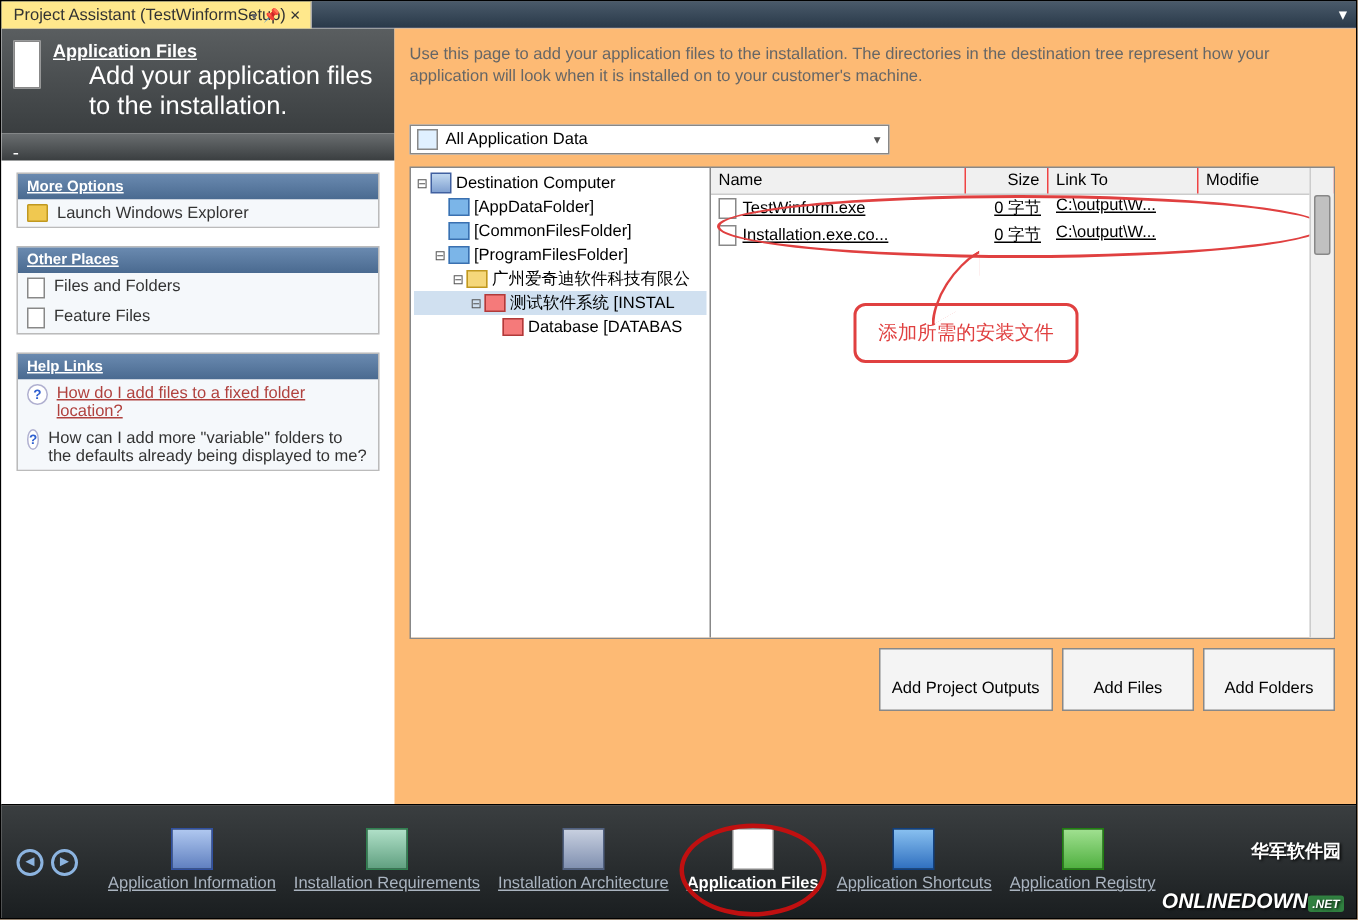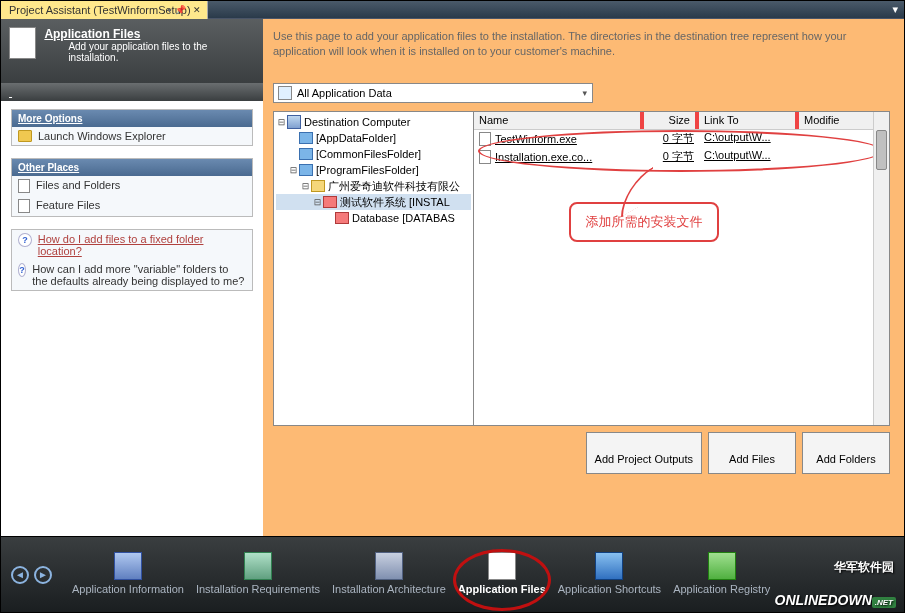--- a/index.html
+++ b/index.html
@@ -14,21 +14,21 @@
     .title-pin { position: absolute; right: 20px; font-size: 9px; }
     .title-x { position: absolute; right: 6px; font-size: 9px; }
     .title-bar-right { flex: 1; background: linear-gradient(#4a5a6a, #2a3a4a); display: flex; justify-content: flex-end; align-items: center; padding-right: 6px; gap: 6px; color: #fff; }
     
     .main-content { display: flex; flex: 1; background: #fff; }
     
     .left-col { width: 262px; background: #fff; display: flex; flex-direction: column; }
     .header-panel { background: linear-gradient(#5a5e60, #3a3e40); color: #fff; padding: 8px; display: flex; gap: 8px; min-height: 64px; }
     .header-icon { width: 28px; height: 32px; background: #fff; border: 1px solid #888; }
     .header-title { font-weight: bold; font-size: 12px; text-decoration: underline; }
-    .header-sub { font-size: 10px; margin-left: 24px; }
+    .header-sub { font-size: 17px; margin-left: 24px; }
     
     .sep-bar { background: linear-gradient(#6a6e70, #3a3e40); color: #fff; font-weight: bold; padding: 3px 8px; font-size: 11px; text-decoration: underline; }
     
     .side-box { background: #eef0f2; border: 1px solid #bbb; margin: 8px 10px 4px 10px; }
     .side-box-head { background: linear-gradient(#6a8ab0, #4a6a90); color: #fff; font-weight: bold; padding: 3px 6px; font-size: 10px; text-decoration: underline; }
     .side-box-body { background: #f5f8fb; }
     .side-link { padding: 3px 6px; display: flex; gap: 6px; align-items: flex-start; font-size: 11px; color: #333; }
     .side-link.hl span.lktxt { color: #b0413e; text-decoration: underline; }
     .qicon { width: 14px; height: 14px; border: 1px solid #b0b0d0; border-radius: 50%; color: #3060d0; display: flex; align-items: center; justify-content: center; font-size: 9px; font-weight: bold; background: #fff; }
     .ficon { width: 14px; height: 12px; background: #f0c850; border: 1px solid #c09820; border-radius: 1px; display: inline-block; }
@@ -50,21 +50,21 @@
     .tree-row { white-space: nowrap; display: flex; align-items: center; }
     .tree-expand { width: 11px; display: inline-flex; justify-content: center; color: #555; font-size: 9px; cursor: pointer;}
     .tree-icon-pc { width: 14px; height: 14px; background: linear-gradient(#c0d8f0,#80a0d0); border: 1px solid #4060a0; display: inline-block; margin-right: 3px; }
     .tree-icon-fld { width: 14px; height: 12px; background: #7bb5e8; border: 1px solid #3a70b0; display: inline-block; margin-right: 3px; }
     .tree-icon-fld-y { width: 14px; height: 12px; background: #f5d77a; border: 1px solid #c09820; display: inline-block; margin-right: 3px; }
     .tree-icon-db { width: 14px; height: 12px; background: #f57a7a; border: 1px solid #b03a3a; display: inline-block; margin-right: 3px; }
     .ind1 { padding-left: 12px; } .ind2 { padding-left: 24px; } .ind3 { padding-left: 36px; } .ind4 { padding-left: 48px; }
     .selected { background: #d0e0f0; }
     
     .file-header { display: flex; background: #f0f0f0; border-bottom: 1px solid #ccc; height: 18px; font-size: 11px; }
-    .file-header .col { padding: 2px 5px; border-right: 4px solid #ef4444; }
+    .file-header .col { padding: 2px 5px; border-right: 1px solid #ef4444; }
     .file-header .col.name{ width:170px; } .file-header .col.size{ width:55px; text-align:right; } .file-header .col.link{ width:100px; } .file-header .col.mod{ flex:1; }
     .file-row { display: flex; height: 18px; font-size: 11px; text-decoration: underline; }
     .file-row .c { padding: 1px 5px; }
     .file-row .c.name{ width:170px; display:flex; align-items:center; gap:4px; } .file-row .c.size{ width:55px; text-align:right; } .file-row .c.link{ width:100px; } .file-row .c.mod{ flex:1; }
     
     .file-ellipse { position: absolute; top: 18px; left: 4px; right: 6px; height: 42px; border: 2px solid #e04040; border-radius: 50%/50%; pointer-events: none; }
     .callout { position: absolute; top: 90px; left: 95px; width: 150px; height: 40px; border: 2px solid #e04040; border-radius: 8px; display: flex; align-items: center; justify-content: center; color: #e04040; font-size: 13px; background: #fff; }
     .callout::before { content: ""; position: absolute; top: -28px; left: 50px; width: 30px; height: 30px; border-left: 2px solid #e04040; border-top: 2px solid #e04040; transform: skewY(-30deg); background: transparent; border-radius: 40px 0 0 0; }
     
     .button-row { display: flex; justify-content: flex-end; gap: 6px; margin-top: 6px; }
@@ -76,21 +76,21 @@
     .nav-items { display: flex; gap: 12px; }
     .nav-item { display: flex; flex-direction: column; align-items: center; text-align: center; min-width: 88px; cursor: pointer; position: relative; }
     .nav-icon { width: 28px; height: 28px; margin-bottom: 3px; }
     .nav-icon.i1 { background: linear-gradient(#b0c8f0,#6080c0); border: 1px solid #3050a0; }
     .nav-icon.i2 { background: linear-gradient(#b0e0c8,#60a080); border: 1px solid #308050; }
     .nav-icon.i3 { background: linear-gradient(#c8d0e0,#8090b0); border: 1px solid #506080; }
     .nav-icon.i4 { background: #fff; border: 1px solid #888; }
     .nav-icon.i5 { background: linear-gradient(#88c0f0,#3070c0); border: 1px solid #104080; }
     .nav-icon.i6 { background: linear-gradient(#a0e090,#50b040); border: 1px solid #208010; }
     .nav-item.active .nav-label { color: #fff; }
-    .nav-item .nav-label { color: #aab4c0; line-height: 1.2; }
+    .nav-item .nav-label { color: #aab4c0; text-decoration: underline; line-height: 1.2; }
     .nav-item.active .nav-label { font-weight: bold; }
     .nav-ellipse { position: absolute; border: 3px solid #c01010; border-radius: 50%; width: 98px; height: 62px; left: -5px; top: -3px; pointer-events: none; }
     .logo-badge { position: absolute; right: 8px; bottom: 4px; font-style: italic; font-weight: bold; font-size: 14px; color: #fff; text-shadow: 1px 1px 2px #000; }
     .logo-sub { position: absolute; right: 10px; bottom: 36px; font-size: 12px; color: #fff; text-shadow: 1px 1px 2px #000; font-weight:bold; }
     .logo-net { background: #308040; font-size: 8px; padding: 1px 3px; border-radius: 2px; }
     .vsb { position:absolute; right:0; top:0; bottom:0; width:16px; background:#f0f0f0; border-left:1px solid #ccc; }
     .vsb .thumb{ position:absolute; left:2px; right:2px; top:18px; height:40px; background:#c0c0c0; border:1px solid #888; border-radius:2px;}
   </style>
 </head>
 <body>
@@ -138,20 +138,21 @@
             <span class="lktxt">Files and Folders</span>
           </div>
           <div class="side-link">
             <span class="picon"></span>
             <span class="lktxt">Feature Files</span>
           </div>
         </div>
       </div>
 
       <div class="side-box">
+        <div class="side-box-head">Help Links</div>
         <div class="side-box-body">
           <div class="side-link hl">
             <span class="qicon">?</span>
             <span class="lktxt">How do I add files to a fixed folder location?</span>
           </div>
           <div class="side-link">
             <span class="qicon">?</span>
             <span class="lktxt">How can I add more "variable" folders to the defaults already being displayed to me?</span>
           </div>
         </div>

